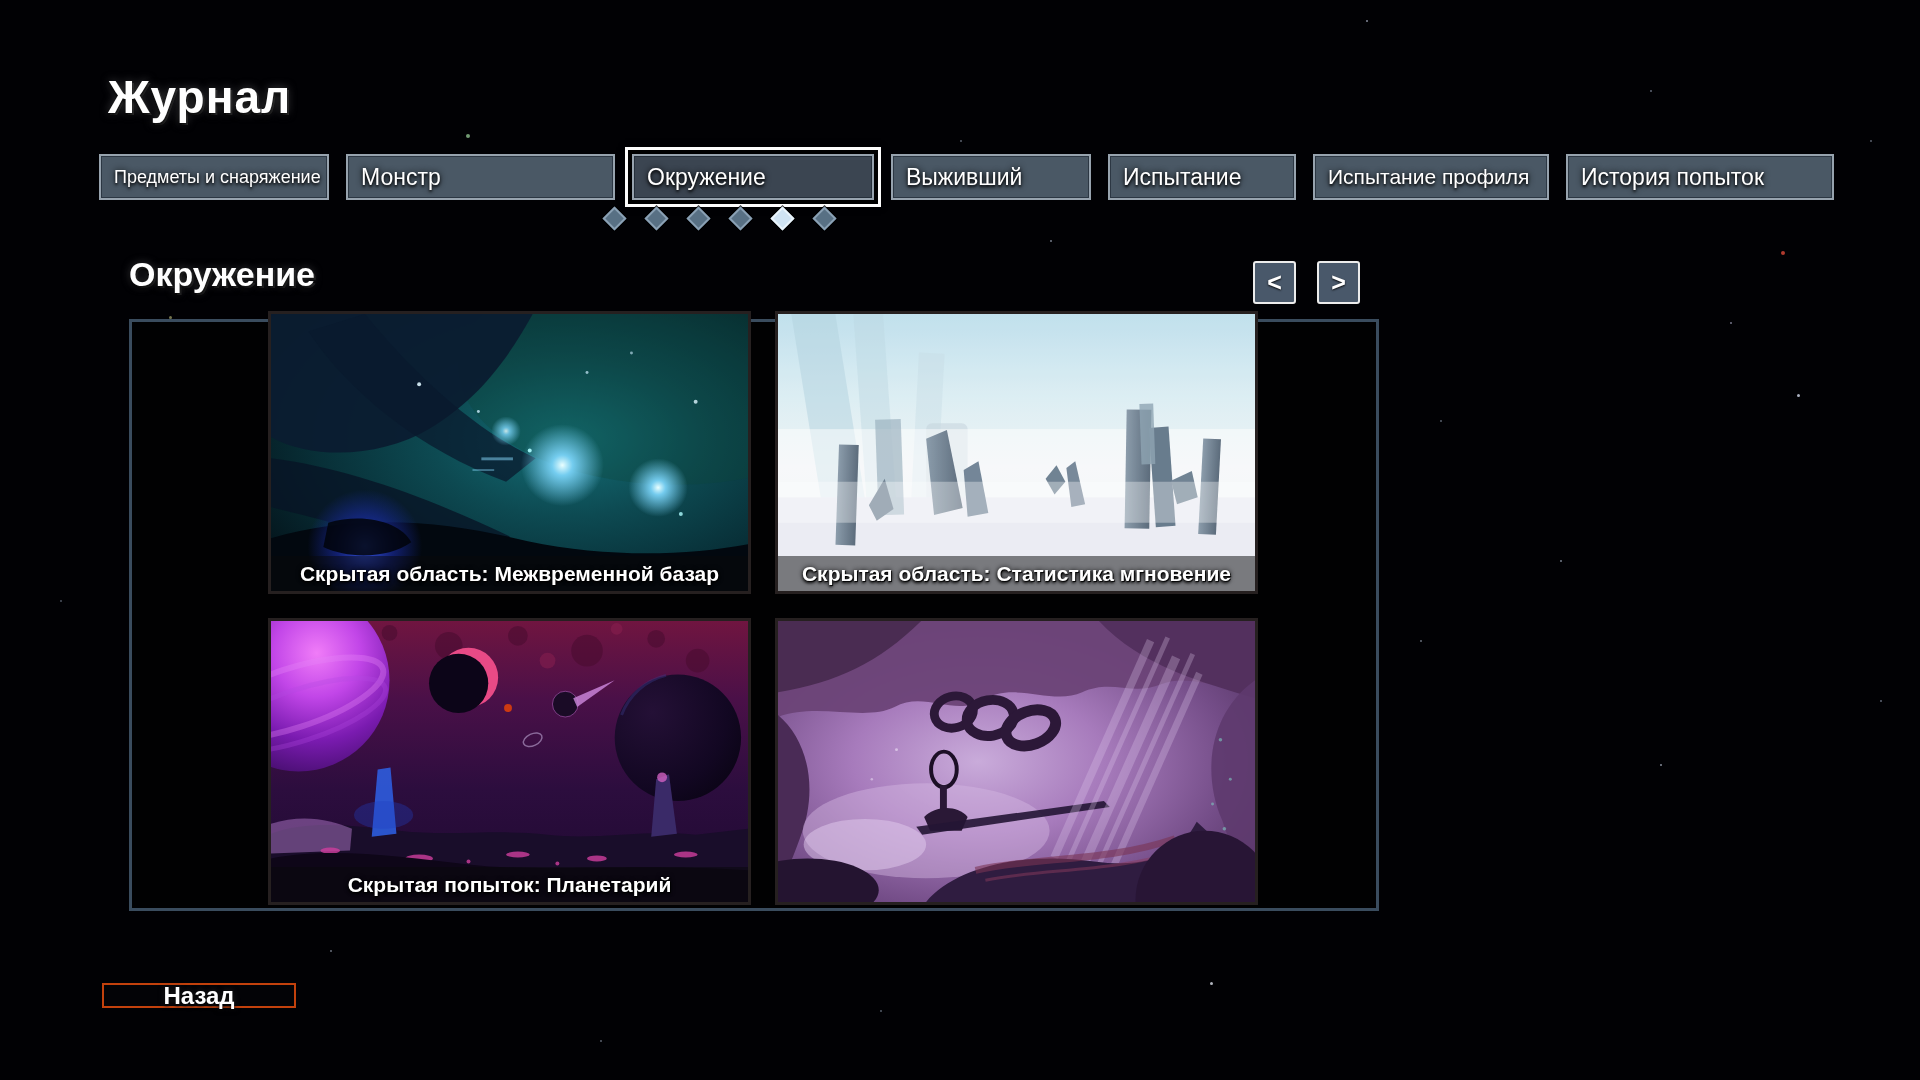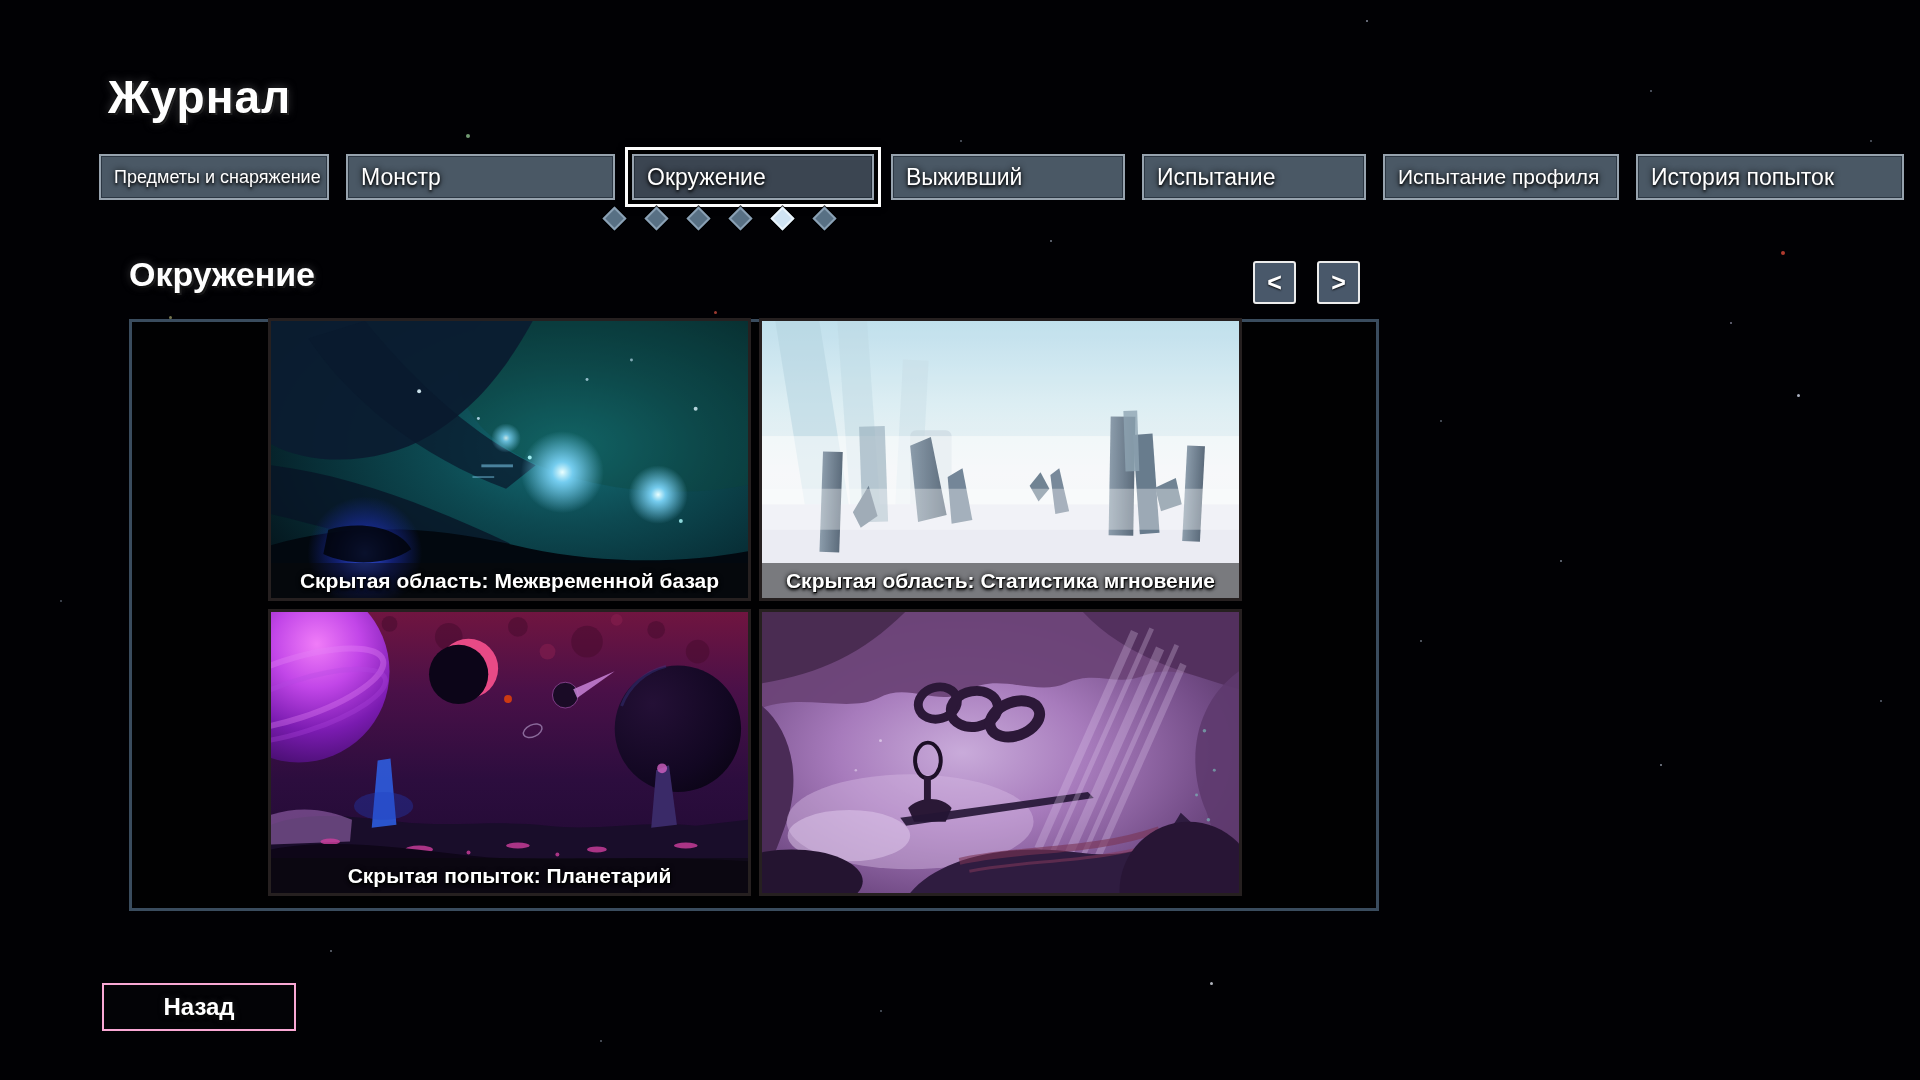--- a/index.html
+++ b/index.html
@@ -55,40 +55,40 @@
   }
   .nav-btn.prev{left:1253px;}
   .nav-btn.next{left:1317px;}
 
   
   .panel{
     position:absolute;left:129px;top:319px;width:1250px;height:592px;
     box-sizing:border-box;border:3px solid #3a4c5e;background:#010102;
   }
   .cards{
-    position:absolute;left:268px;top:318px;
-    display:grid;grid-template-columns:483px 483px;grid-template-rows:283px 287px;gap:8px;
+    position:absolute;left:268px;top:311px;
+    display:grid;grid-template-columns:483px 483px;grid-template-rows:283px 287px;gap:24px;
   }
   .card{
     position:relative;box-sizing:border-box;border:3px solid #262020;
     overflow:hidden;background:#000;
   }
   .card svg{display:block;width:100%;height:100%;}
   .caption{
     position:absolute;left:0;right:0;bottom:0;height:35px;
     background:rgba(8,8,10,.5);
     display:flex;align-items:center;justify-content:center;
     font-size:21px;font-weight:bold;color:#fff;
     text-shadow:0 2px 3px rgba(0,0,0,.95),0 0 5px rgba(0,0,0,.9),1px 1px 0 rgba(0,0,0,.8);
   }
 
   
   .back-btn{
-    position:absolute;left:102px;top:983px;width:194px;height:48px;box-sizing:border-box;
-    border:2px solid #f9a8d4;background:rgba(6,6,8,.5);
+    position:absolute;left:102px;top:983px;width:194px;height:25px;box-sizing:border-box;
+    border:2px solid #c2410c;background:rgba(6,6,8,.5);
     display:flex;align-items:center;justify-content:center;
     font-size:24px;font-weight:bold;color:#fff;
     text-shadow:0 2px 3px rgba(0,0,0,.95),0 0 6px rgba(40,40,40,.9);
   }
 </style>
 </head>
 <body>
 
 <div id="stars">
     <div class="star" style="left: 466px; top: 134px; width: 4px; height: 4px; background: rgb(134, 181, 134);"></div>
@@ -116,22 +116,22 @@
   </div>
 
 <div class="page-title">Журнал</div>
 
 <div class="tabbar">
   <div class="tab small" style="width:230px">Предметы и снаряжение</div>
   <div class="tab" style="width:269px">Монстр</div>
   <div class="tab-ring">
     <div class="tab" style="width:242px">Окружение</div>
   </div>
-  <div class="tab" style="width:234px">Выживший</div>
-  <div class="tab" style="width:224px">Испытание</div>
+  <div class="tab" style="width:200px">Выживший</div>
+  <div class="tab" style="width:188px">Испытание</div>
   <div class="tab mid" style="width:236px">Испытание профиля</div>
   <div class="tab" style="width:268px">История попыток</div>
 </div>
 
 <div class="diamonds" id="diamonds">
     <div class="diamond"></div>
     <div class="diamond"></div>
     <div class="diamond"></div>
     <div class="diamond"></div>
     <div class="diamond active"></div>

